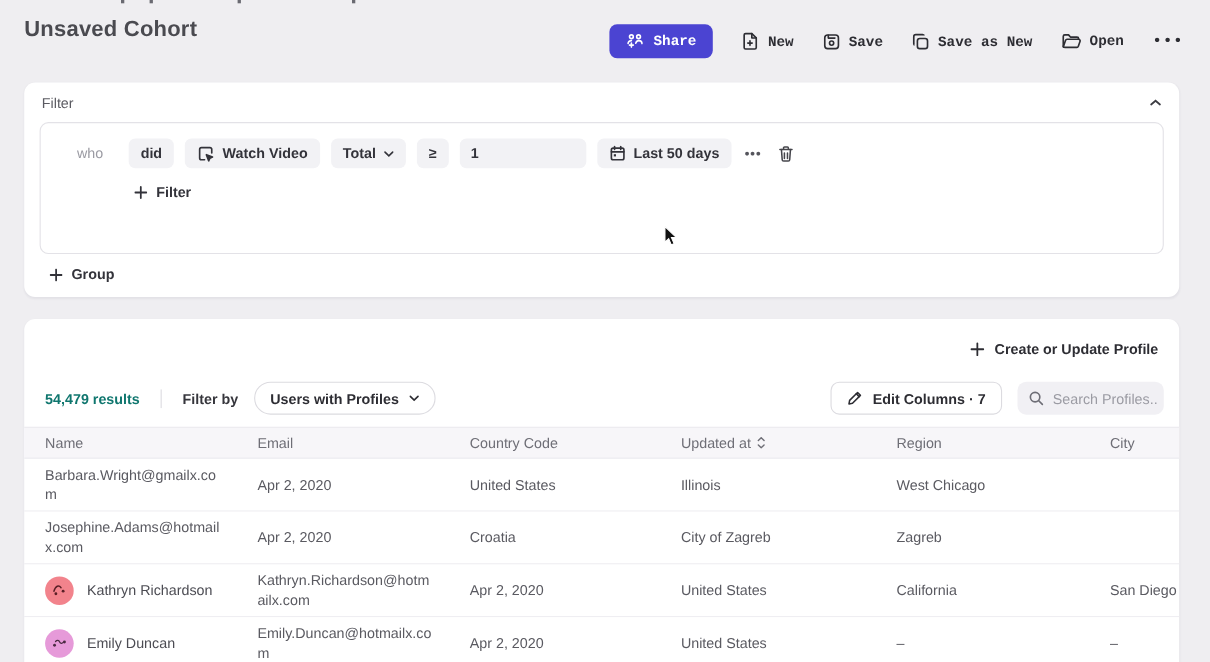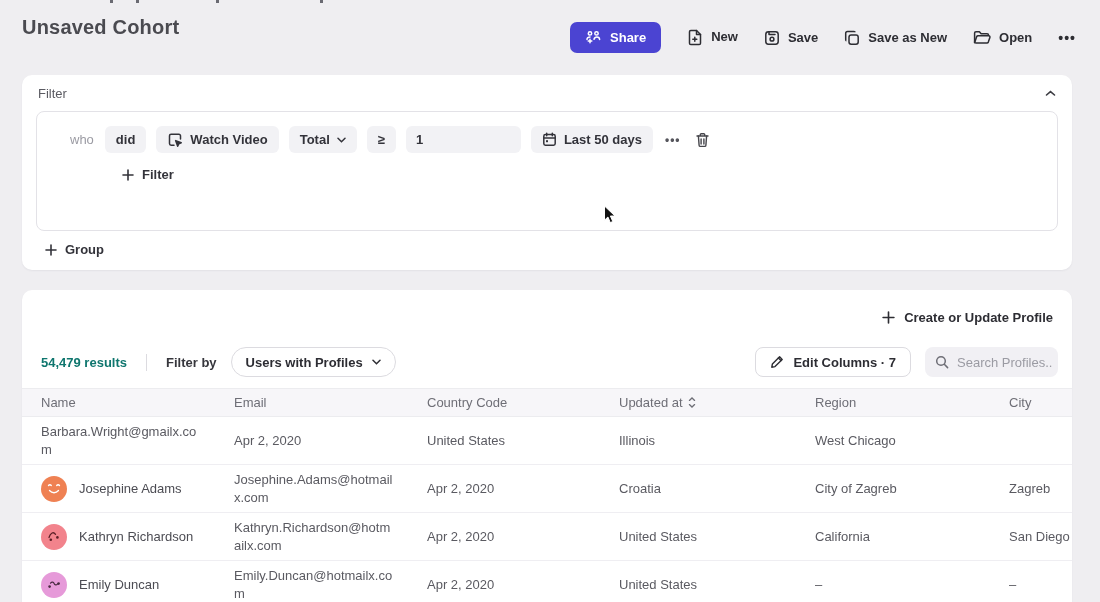--- a/index.html
+++ b/index.html
@@ -3,37 +3,37 @@
 <meta charset="utf-8">
 <style>
   * { margin:0; padding:0; box-sizing:border-box; }
   html,body { width:1100px; height:602px; overflow:hidden; }
   body { background:#efeef1; font-family:"Liberation Sans","DejaVu Sans",sans-serif; color:#3c3c42; position:relative; }
   svg { display:block; }
 
   
   .page-title { position:absolute; left:22px; top:16px; font-size:20px; font-weight:700; color:#4a4a50; letter-spacing:.2px; }
   .header-actions { position:absolute; right:24px; top:22px; display:flex; align-items:center; gap:26px; }
-  .hbtn { display:flex; align-items:flex-start; gap:8px; font-size:13px; font-weight:700; color:#2d2d33; cursor:pointer; background:none; border:none; font-family:Liberation Sans, sans-serif; }
+  .hbtn { display:flex; align-items:flex-end; gap:8px; font-size:13px; font-weight:700; color:#2d2d33; cursor:pointer; background:none; border:none; font-family:Liberation Mono, monospace; }
   .hbtn.primary { background:#4b44d2; color:#fff; border-radius:7px; padding:8px 15px; gap:8px; }
   .dots { letter-spacing:1px; font-size:14px; font-weight:700; color:#2d2d33; }
 
   
   .card { position:absolute; left:22px; width:1050px; background:#fff; border-radius:10px; box-shadow:0 1px 2px rgba(40,40,60,.06); }
   #filter-card { top:75px; height:195px; }
   #results-card { top:290px; height:320px; border-bottom-left-radius:0; border-bottom-right-radius:0; }
 
   
   .filter-head { display:flex; justify-content:space-between; align-items:center; padding:11px 16px 0 16px; }
   .filter-title { font-size:13px; color:#5b5b62; }
   .inner-box { position:absolute; left:14px; right:14px; top:36px; height:120px; border:1px solid #e3e2e7; border-radius:8px; background:#fff; }
   .group-head { display:flex; align-items:center; gap:10px; padding:13px 14px 0 13px; }
   .group-label { font-size:11px; font-weight:700; letter-spacing:1.6px; color:#8f8f97; }
   .clause-row { display:flex; align-items:center; gap:10px; margin:14px 0 0 33px; }
-  .who { font-size:13px; color:#9b9ba3; margin-right:1px; }
+  .who { font-size:13px; color:#9b9ba3; margin-right:13px; }
   .chip { display:flex; align-items:center; gap:7px; background:#f2f2f5; border:none; border-radius:6px; height:27px; padding:0 11px; font-size:13px; font-weight:700; color:#33333a; font-family:inherit; cursor:pointer; }
   .chip.num-input { width:115px; padding:0; }
   .chip.num-input input { width:100%; height:100%; background:transparent; border:none; outline:none; font:inherit; color:#33333a; padding:0 10px; }
   .more-dots { color:#55555c; font-size:12px; letter-spacing:1px; font-weight:700; background:none; border:none; cursor:pointer; margin-left:2px; }
   .add-filter { display:flex; align-items:center; gap:8px; margin:14px 0 0 85px; font-size:13px; font-weight:700; color:#33333a; background:none; border:none; cursor:pointer; font-family:inherit; }
   .add-group { position:absolute; left:23px; bottom:13px; display:flex; align-items:center; gap:8px; font-size:13px; font-weight:700; color:#33333a; background:none; border:none; cursor:pointer; font-family:inherit; }
 
   
   .create-row { display:flex; justify-content:flex-end; padding:20px 19px 0 0; }
   .create-btn { display:flex; align-items:center; gap:9px; font-size:13px; font-weight:700; color:#2d2d33; background:none; border:none; cursor:pointer; font-family:inherit; }
@@ -286,29 +286,20 @@
 
     <div class="trow tr">
       <span class="email-cell">Barbara.Wright@gmailx.com</span>
       <span>Apr 2, 2020</span>
       <span>United States</span>
       <span>Illinois</span>
       <span>West Chicago</span>
     </div>
 
     <div class="trow tr">
-      <span class="name-cell">
-        <span class="avatar" style="background:#ef8153">
-          <svg width="26" height="26" viewBox="0 0 26 26" fill="none">
-              <path d="M7.5 9.5c.8-1 2-1 2.8 0M15.7 9.5c.8-1 2-1 2.8 0" stroke="#fff" stroke-width="1.3" stroke-linecap="round"></path>
-              <path d="M8.5 14.5c2.6 3 6.4 3 9 0" stroke="#fff" stroke-width="1.3" stroke-linecap="round"></path>
-            </svg>
-        </span>
-        <span>Josephine Adams</span>
-      </span>
       <span class="email-cell">Josephine.Adams@hotmailx.com</span>
       <span>Apr 2, 2020</span>
       <span>Croatia</span>
       <span>City of Zagreb</span>
       <span>Zagreb</span>
     </div>
 
     <div class="trow tr">
       <span class="name-cell">
         <span class="avatar" style="background:#f2838c">

